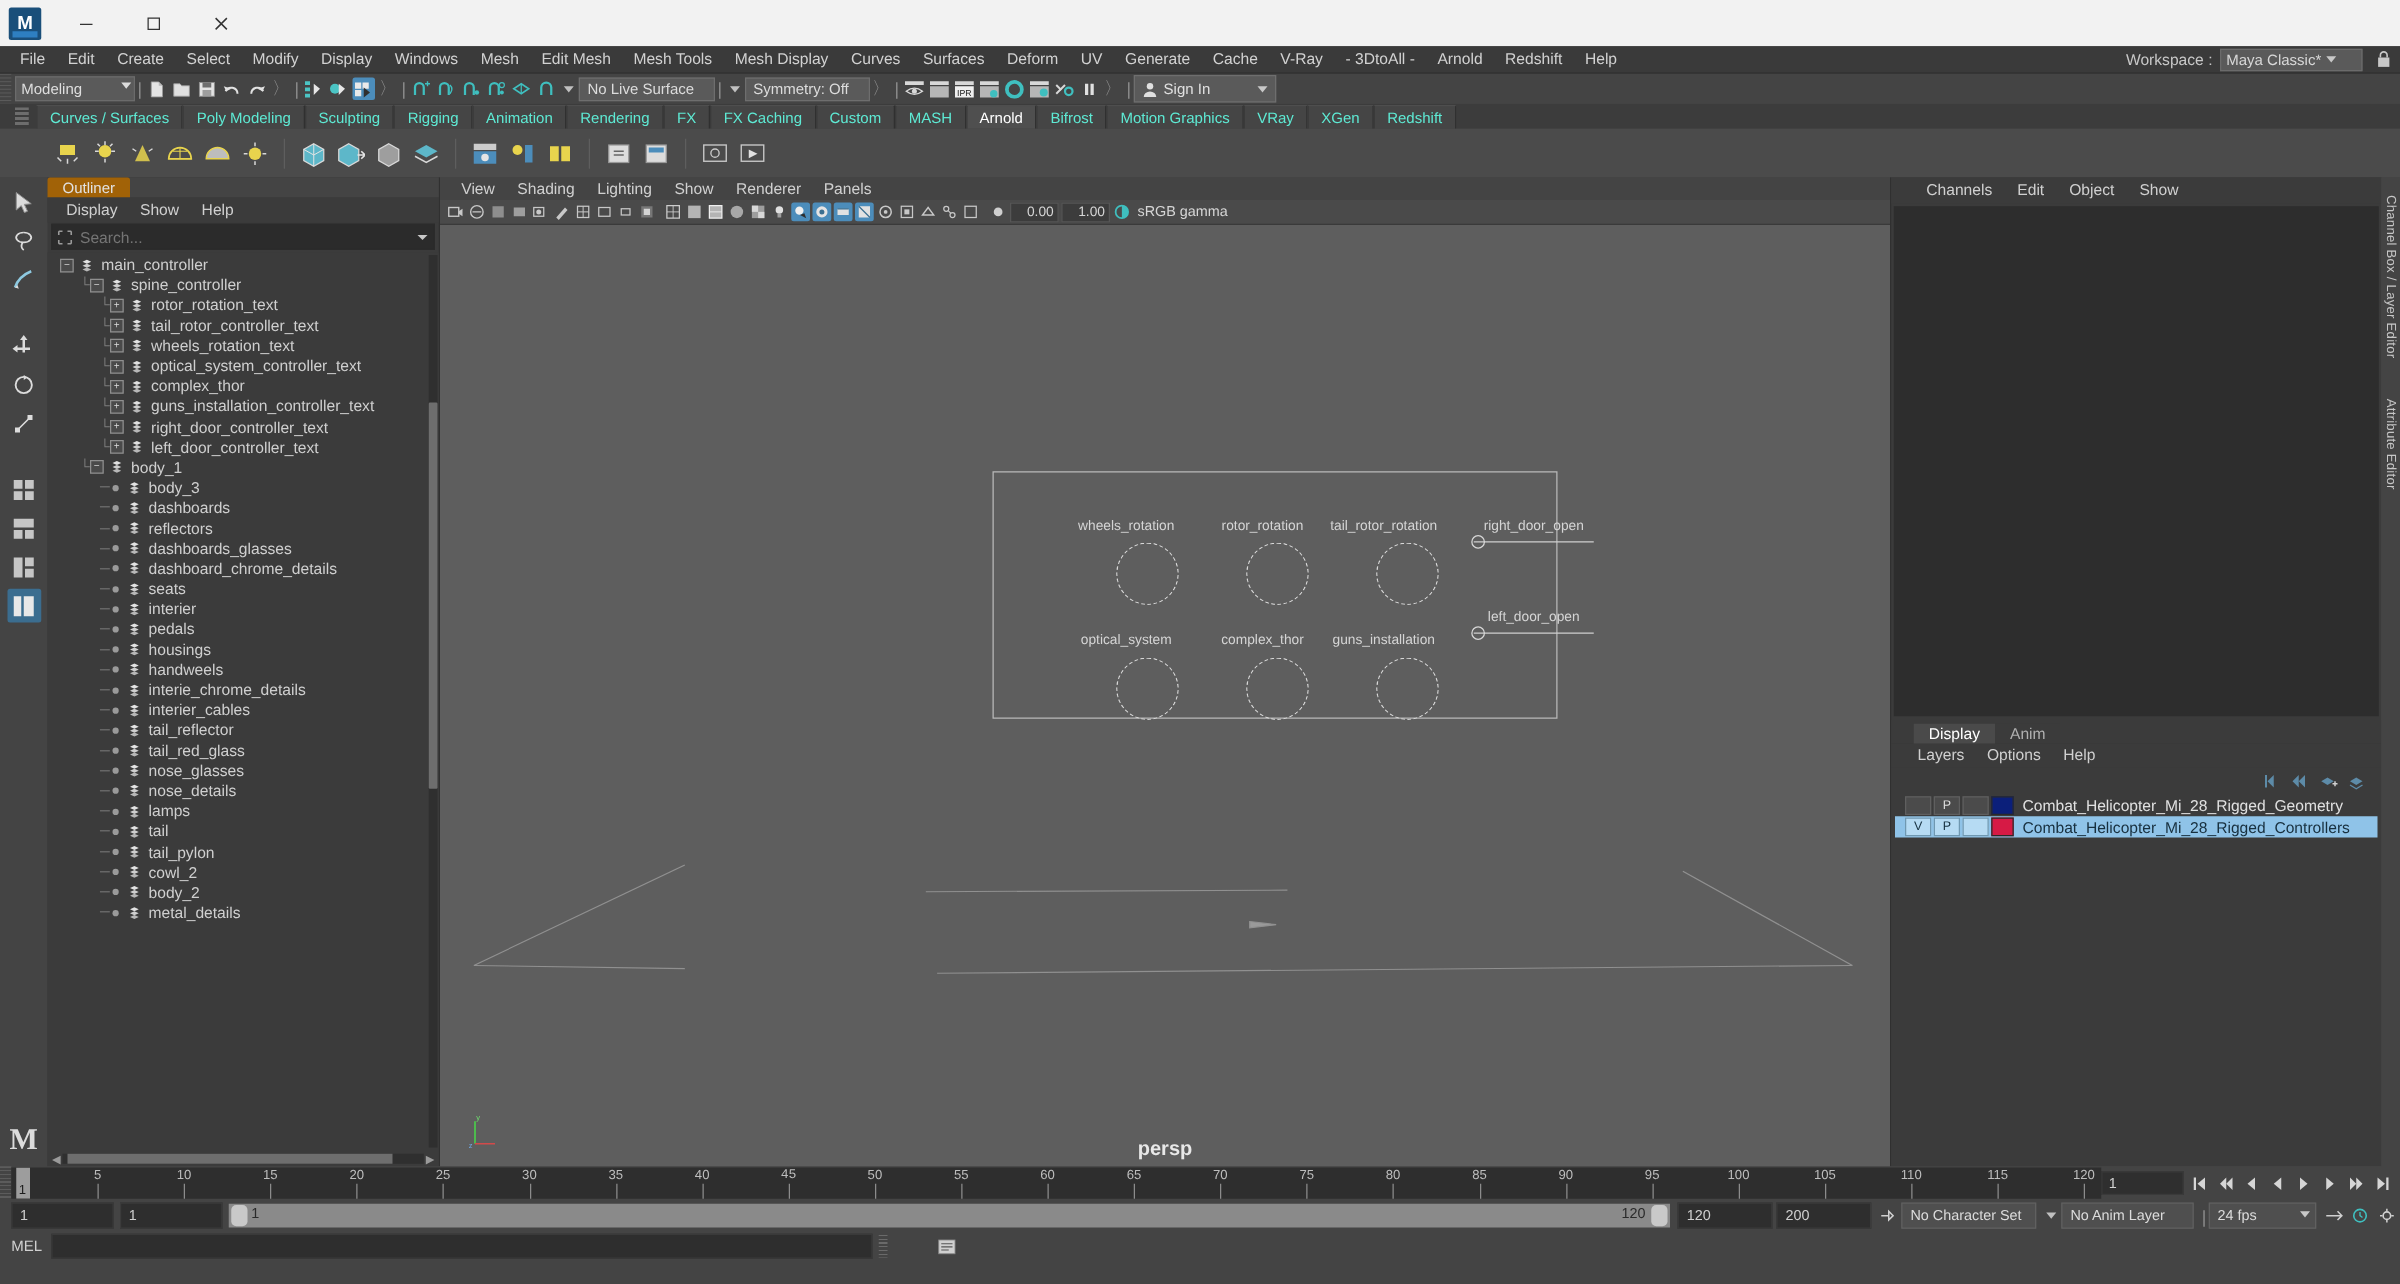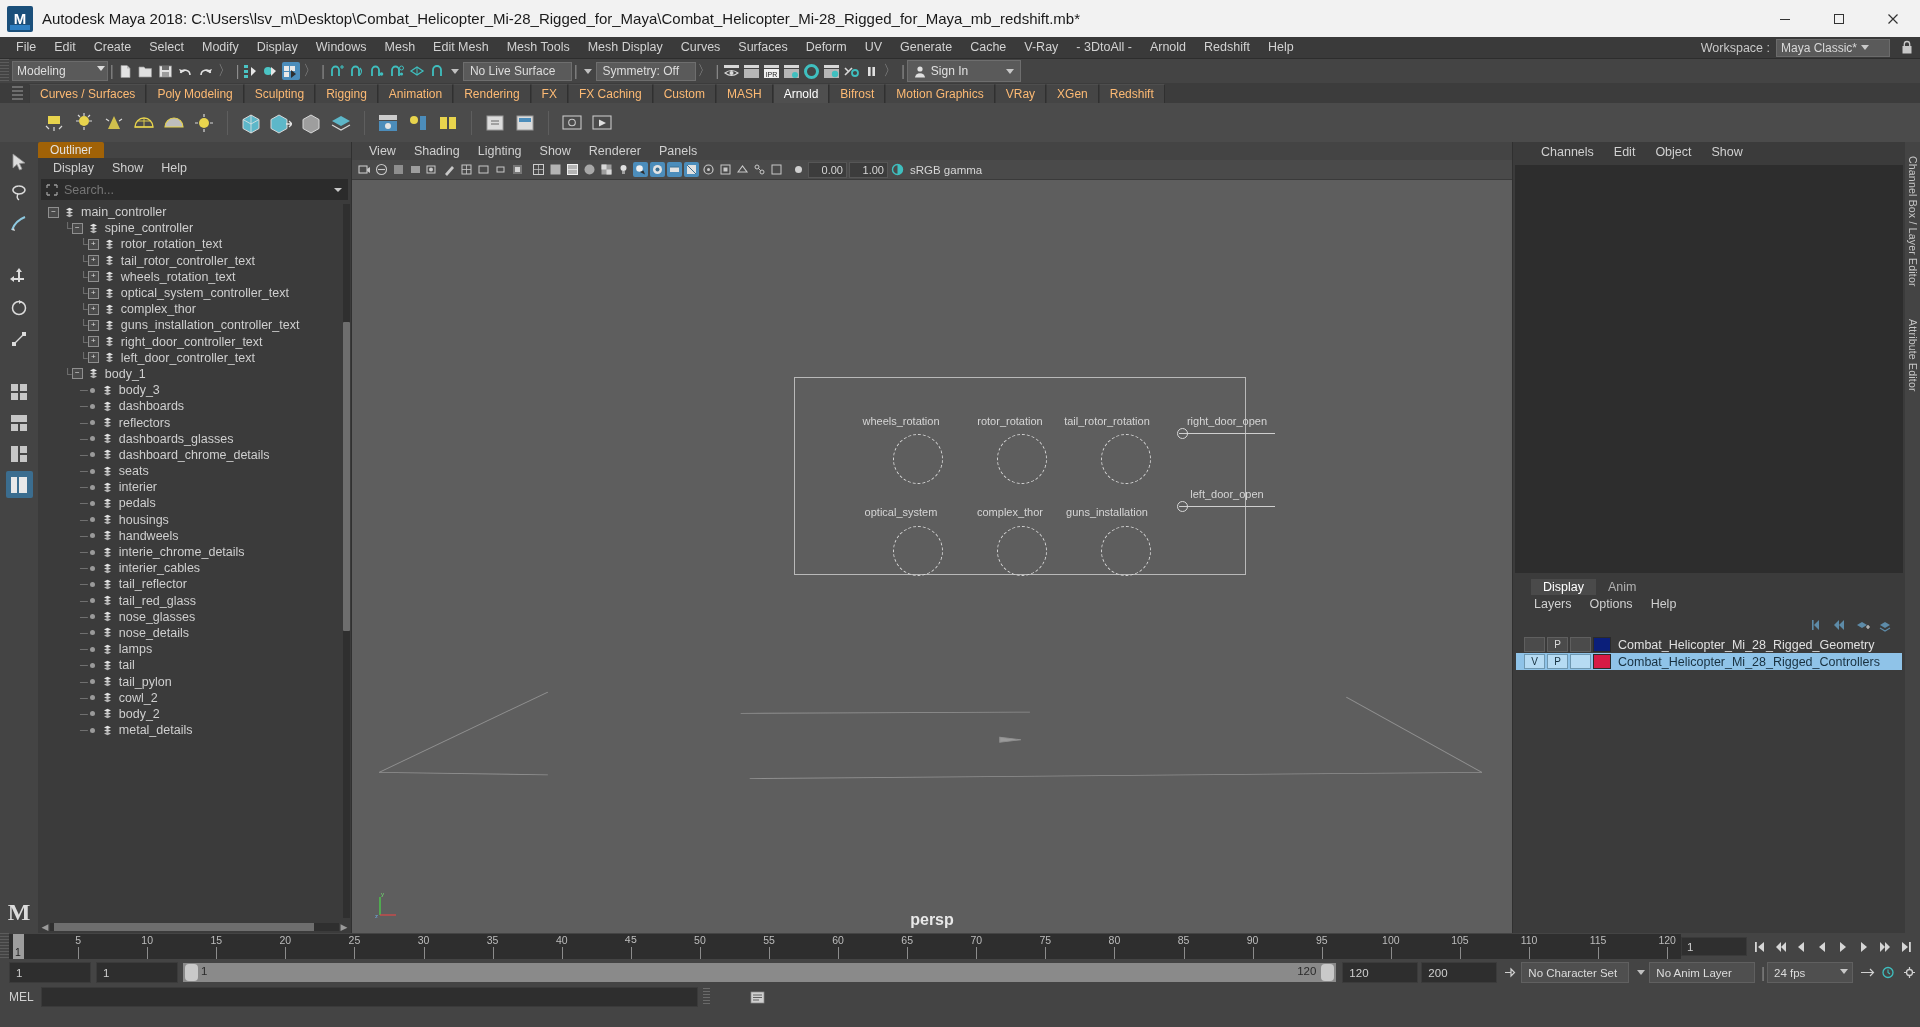--- a/index.html
+++ b/index.html
@@ -53,21 +53,21 @@
             padding:0 6px;font-size:12px;color:#dcdcdc;}
   .caret{width:0;height:0;border-left:4px solid transparent;border-right:4px solid transparent;
          border-top:5px solid #c0c0c0;margin:0 4px;}
   .signin{height:20px;background:#5a5a5a;border:1px solid #6e6e6e;display:flex;align-items:center;padding:0 6px;
           font-size:12px;color:#e0e0e0;}
 
   
   .shelfbar{height:20px;background:#3c3c3c;display:flex;align-items:flex-end;flex:0 0 auto;padding-left:12px;}
   .shelf-grip{width:11px;height:14px;margin-right:6px;margin-bottom:3px;
      background:repeating-linear-gradient(to bottom,#6d6d6d 0 2px,transparent 2px 4px);}
-  .shelf-tab{height:18px;line-height:18px;padding:0 10px;font-size:12px;color:#fdba74;background:#454545;
+  .shelf-tab{height:18px;line-height:18px;padding:0 10px;font-size:12px;color:#5eead4;background:#454545;
              border-left:1px solid #3a3a3a;border-right:1px solid #303030;border-top:1px solid #4e4e4e;cursor:default;}
   .shelf-tab.active{background:#4f4f4f;color:#fff;}
   .shelf-icons{height:39px;background:#4b4b4b;display:flex;align-items:center;flex:0 0 auto;padding-left:9px;}
   .shelf-icons .slot{width:26px;height:26px;margin:0 2px;display:flex;align-items:center;justify-content:center;}
   .vsep{width:1px;height:24px;background:#5e5e5e;margin:0 8px;}
 
   
   .body{flex:1 1 auto;display:flex;min-height:0;background:#444;}
   .leftrail{width:38px;background:#444;display:flex;flex-direction:column;align-items:center;padding-top:6px;flex:0 0 auto;}
   .rail-btn{width:27px;height:27px;margin-bottom:4px;display:flex;align-items:center;justify-content:center;
@@ -181,21 +181,20 @@
 </style>
 </head>
 <body>
 
 <div class="app">
 
   <div class="titlebar">
     <div class="tb-logo">
         <span>M</span>
       </div>
-    <div class="tb-title">Autodesk Maya 2018: C:\Users\lsv_m\Desktop\Combat_Helicopter_Mi-28_Rigged_for_Maya\Combat_Helicopter_Mi-28_Rigged_for_Maya_mb_redshift.mb*</div>
     <div class="tb-btns">
       <div class="tb-btn">
         <svg width="12" height="12" viewBox="0 0 12 12">
             <rect x="1" y="6" width="10" height="1" fill="#333"></rect>
           </svg>
       </div>
       <div class="tb-btn">
         <svg width="12" height="12" viewBox="0 0 12 12">
             <rect x="1.5" y="1.5" width="9" height="9" fill="none" stroke="#333" stroke-width="1"></rect>
           </svg>

